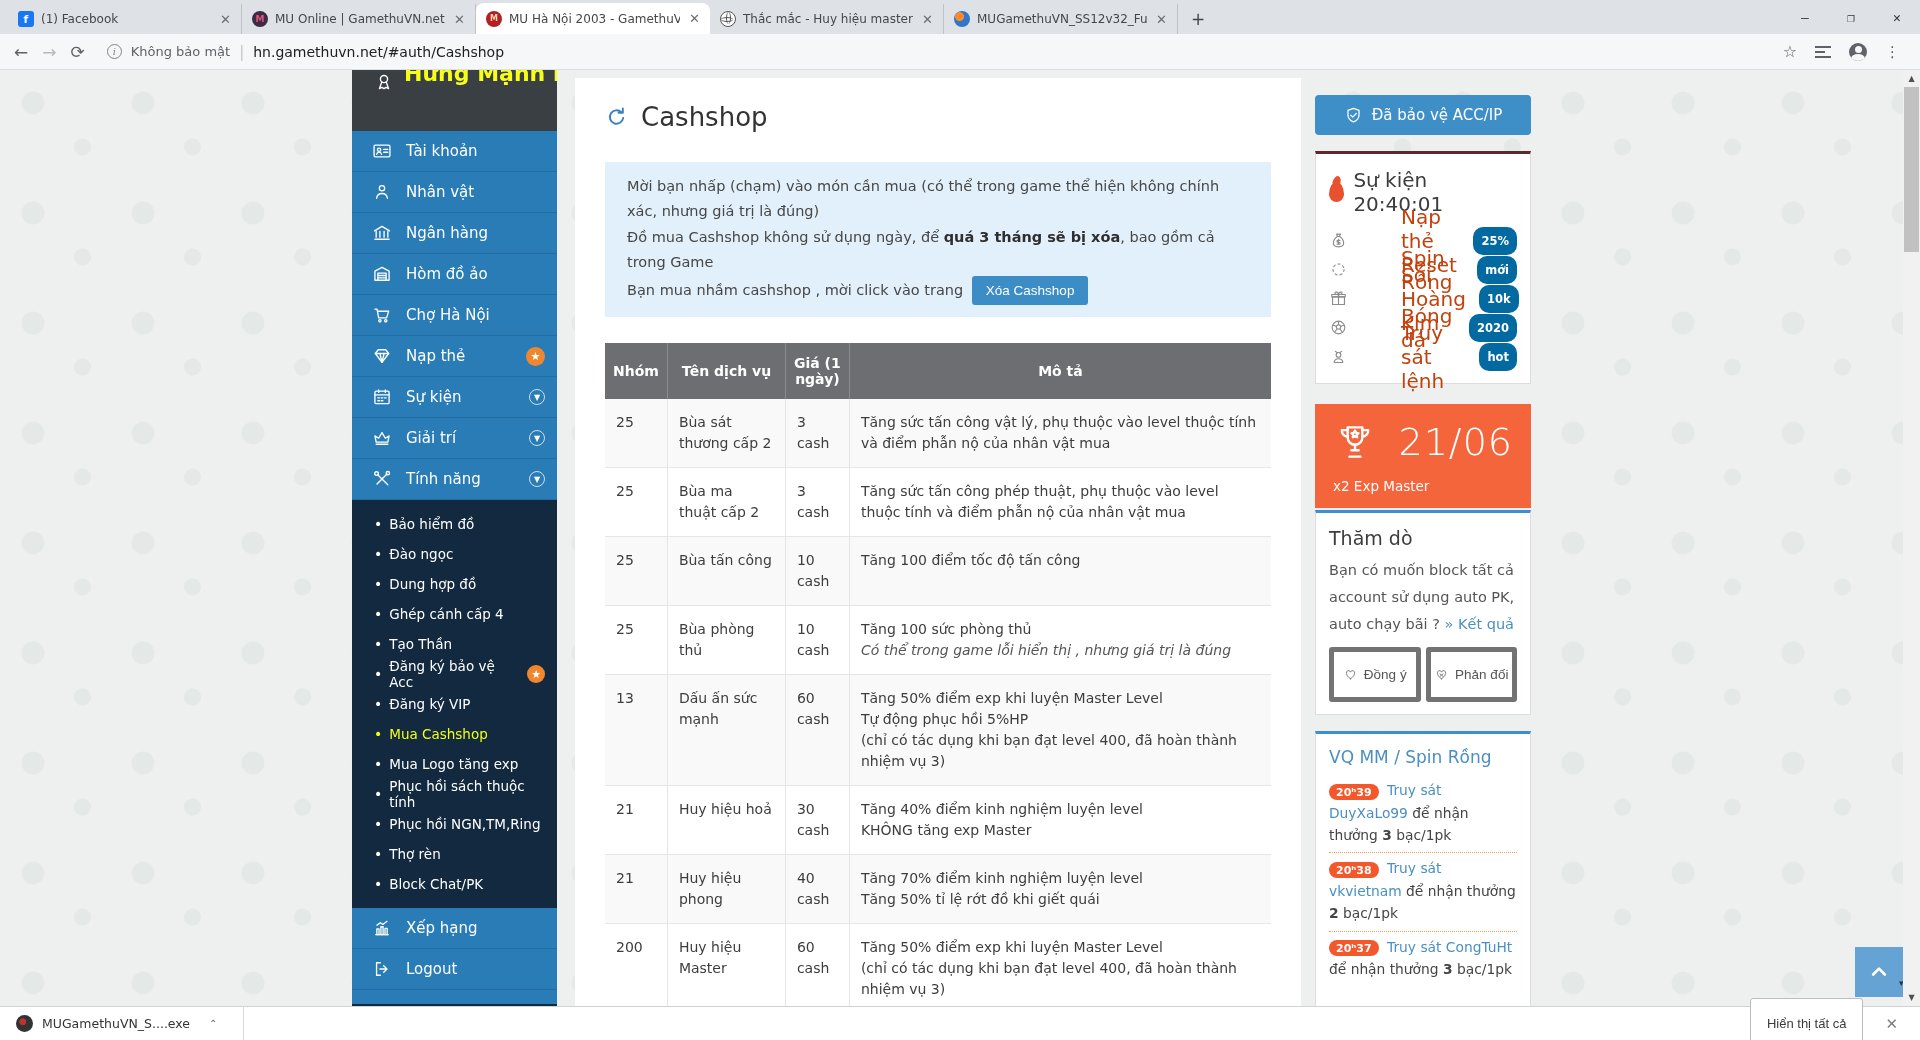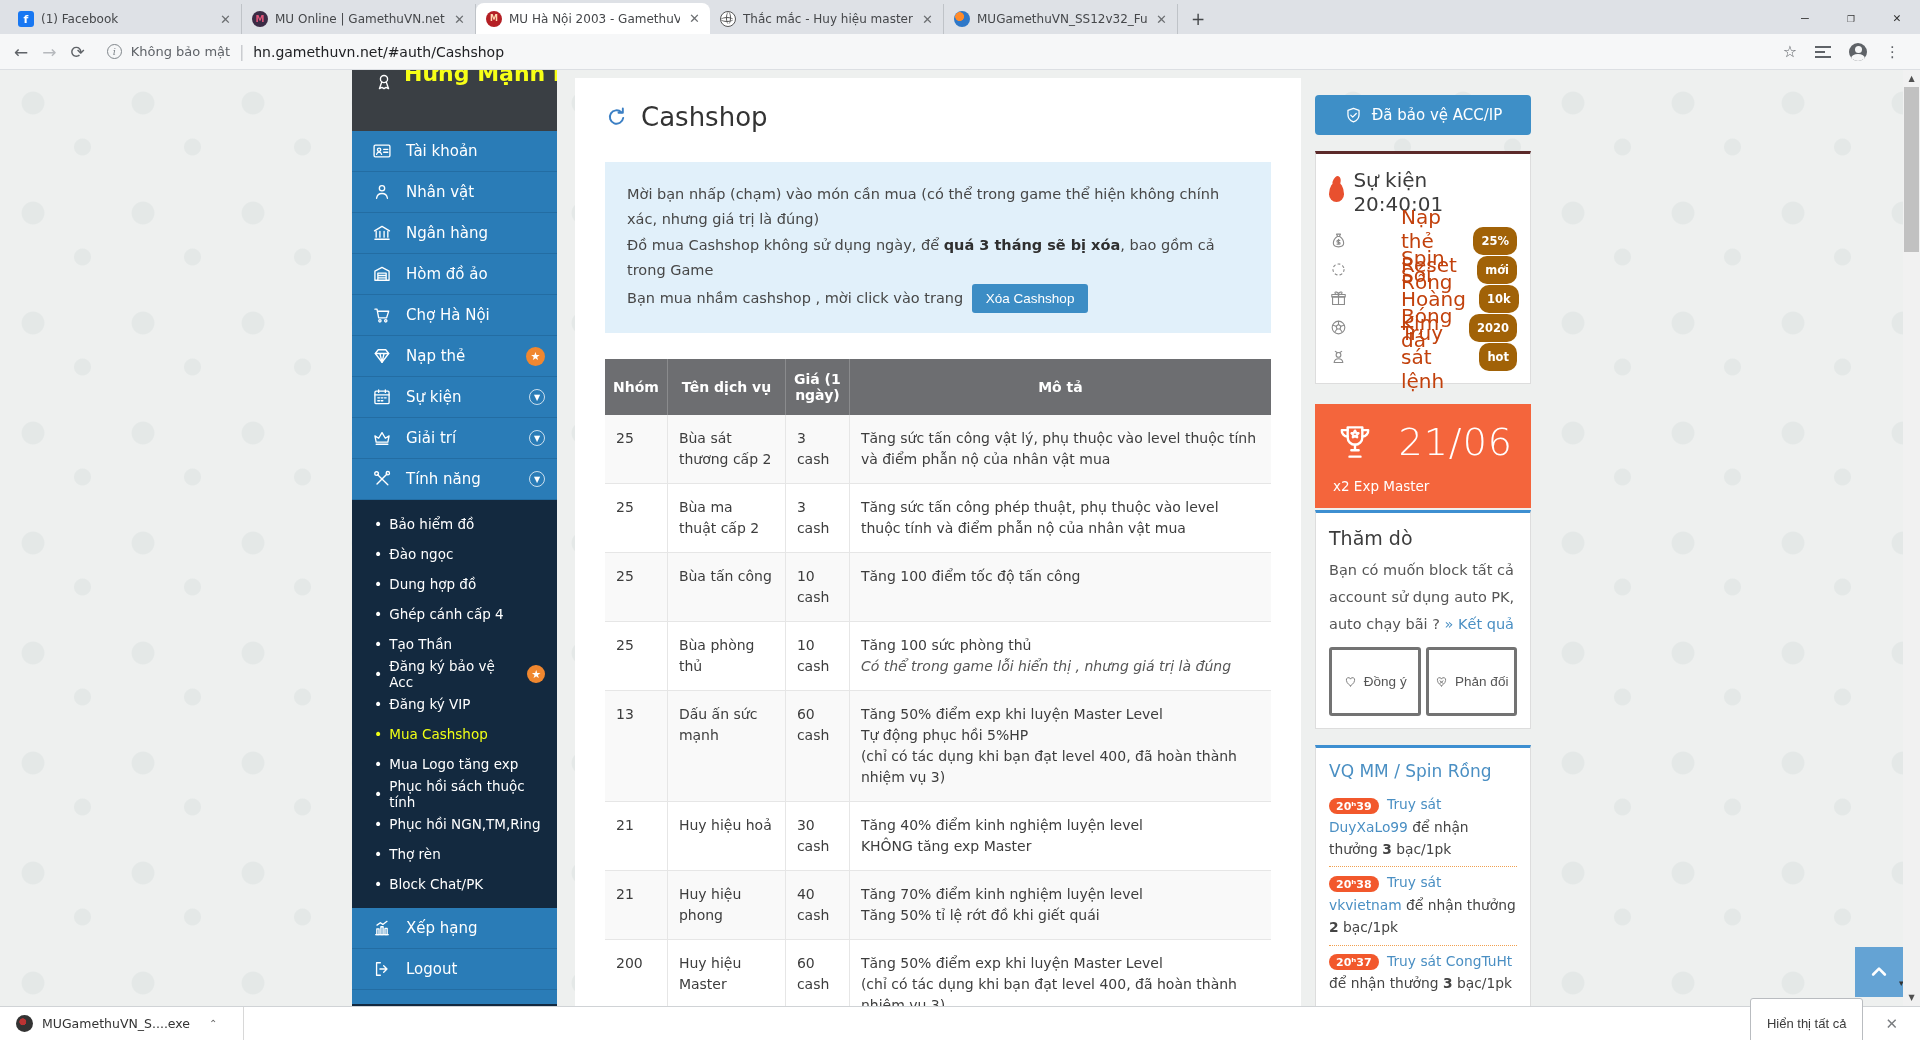--- a/index.html
+++ b/index.html
@@ -88,21 +88,21 @@
   .smi .dot { font-size:14px; }
   .smi.active { color:#f0ff15; }
   .smi .mstar { width:18px; height:18px; }
 
   
   .card { position:absolute; left:575px; top:8px; width:726px; height:940px;
     background:#fff; padding:24px 30px; }
   .pagetitle { display:flex; align-items:center; gap:13px; color:#333;
     font-size:26px; font-weight:normal; }
   .pagetitle .ic { stroke:#3b7fc4; width:23px; height:23px; flex:0 0 23px; stroke-width:2; }
-  .notice { background:#e1f0fa; margin-top:30px; padding:20px 22px; font-size:14.5px;
+  .notice { background:#e1f0fa; margin-top:30px; padding:12px 22px; font-size:14.5px;
     color:#474747; line-height:1.75; }
   .notice b { color:#2f2f2f; }
   .btn-blue { display:inline-block; background:#3c8dc5; color:#fff; font-size:13.5px;
     padding:7px 14px; border-radius:3px; border:none; cursor:pointer; margin-left:4px; }
   table.shop { width:100%; border-collapse:collapse; margin-top:26px; font-size:14px; }
   table.shop th { background:#6d6e71; color:#fff; font-size:14px; font-weight:bold;
     padding:12px 8px; text-align:center; border-right:1px solid #8a8b8d; }
   table.shop th:last-child { border-right:none; }
   table.shop td { padding:13px 11px; color:#3d3d3d; vertical-align:top;
     border-bottom:1px solid #e6e6e6; border-right:1px solid #e6e6e6; line-height:1.5; }
@@ -121,38 +121,38 @@
   .panel.red-top { border-top:3px solid #5c2a2a; }
   .panel.blue-top { border-top:3px solid #3d8fd1; }
   .ev-title { display:flex; align-items:center; gap:9px; font-size:20px; color:#3c3c3c; margin:2px 0 10px; }
   .flame { width:16px; height:20px; background:#e8502f;
     border-radius:50% 50% 50% 50% / 62% 62% 38% 38%; position:relative; }
   .flame::before { content:""; position:absolute; left:4px; top:-6px; width:8px; height:10px;
     background:#e8502f; border-radius:50% 50% 50% 50%/70% 70% 30% 30%; transform:rotate(18deg); }
   .evi { display:flex; align-items:center; gap:9px; height:29px; }
   .evi .ic { stroke:#8b8b8b; width:19px; height:19px; flex:0 0 19px; stroke-width:1.4; }
   .evi a { color:#c2410c; font-size:20px; text-decoration:none; cursor:pointer;margin-left:44px; }
-  .pill { background:#a16207; color:#fff; font-size:11.5px; font-weight:bold;
+  .pill { background:#0369a1; color:#fff; font-size:11.5px; font-weight:bold;
     border-radius:10px; padding:7px 8px; }
   .evi .pill { margin-left:auto; }
   .evi .pill.near { margin-left:4px; }
 
   .banner { background:#f4653c; margin-top:20px; padding:16px 18px 14px; color:#fff; }
   .banner-top { display:flex; align-items:center; justify-content:space-between; }
   .banner-top .ic { stroke:#fff; width:44px; height:44px; flex:0 0 44px; stroke-width:1.3; }
   .banner-date { font-size:38px; font-weight:300; letter-spacing:1px; }
   .banner-label { font-size:13.5px; margin-top:14px; }
 
   .panel.poll { margin-top:2px; }
   .poll-title { font-size:19px; color:#3c3c3c; margin:2px 0 8px; }
   .poll-text { font-size:14.5px; color:#555; line-height:1.85; }
   .poll-text a { color:#4a8fc3; text-decoration:none; cursor:pointer; }
   .poll-btns { display:flex; gap:5px; margin-top:10px; }
-  .poll-btn { flex:1; border:3px solid #737373; border-radius:3px; background:#fff; color:#555;
-    font-size:13.5px; padding:24px 0; display:flex; align-items:center; justify-content:center;
+  .poll-btn { flex:1; border:5px solid #737373; border-radius:3px; background:#fff; color:#555;
+    font-size:13.5px; padding:15px 0; display:flex; align-items:center; justify-content:center;
     gap:6px; cursor:pointer; }
   .poll-btn .ic { width:15px; height:15px; flex:0 0 15px; stroke:#777; stroke-width:1.5; }
 
   .panel.feed { height:356px; overflow:hidden; }
   .feed-title { font-size:17px; color:#4a8fc3; margin:1px 0 8px; cursor:pointer; }
   .fe { padding:4px 0 6px; border-bottom:1px dotted #f0a050; font-size:13.8px;
     color:#444; line-height:1.62; }
   .fe:last-child { border-bottom:none; }
   .fe .tpill { background:#f2582c; color:#fff; font-size:11px; font-weight:bold;
     border-radius:10px; padding:1.5px 7px; margin-right:4px; }

